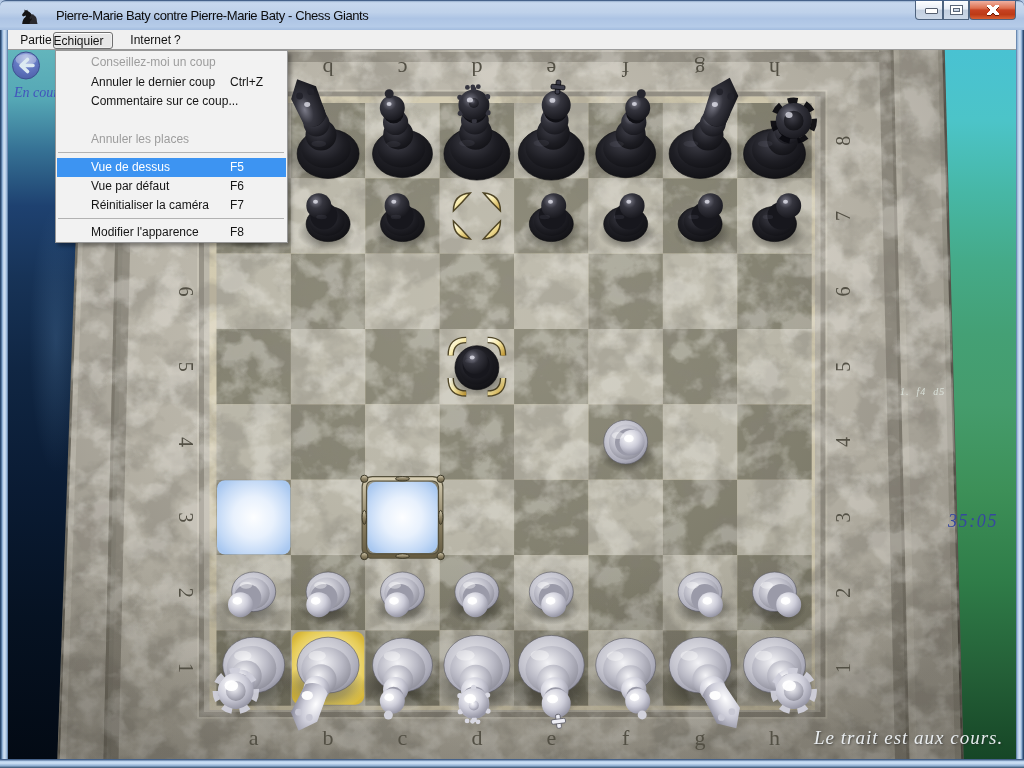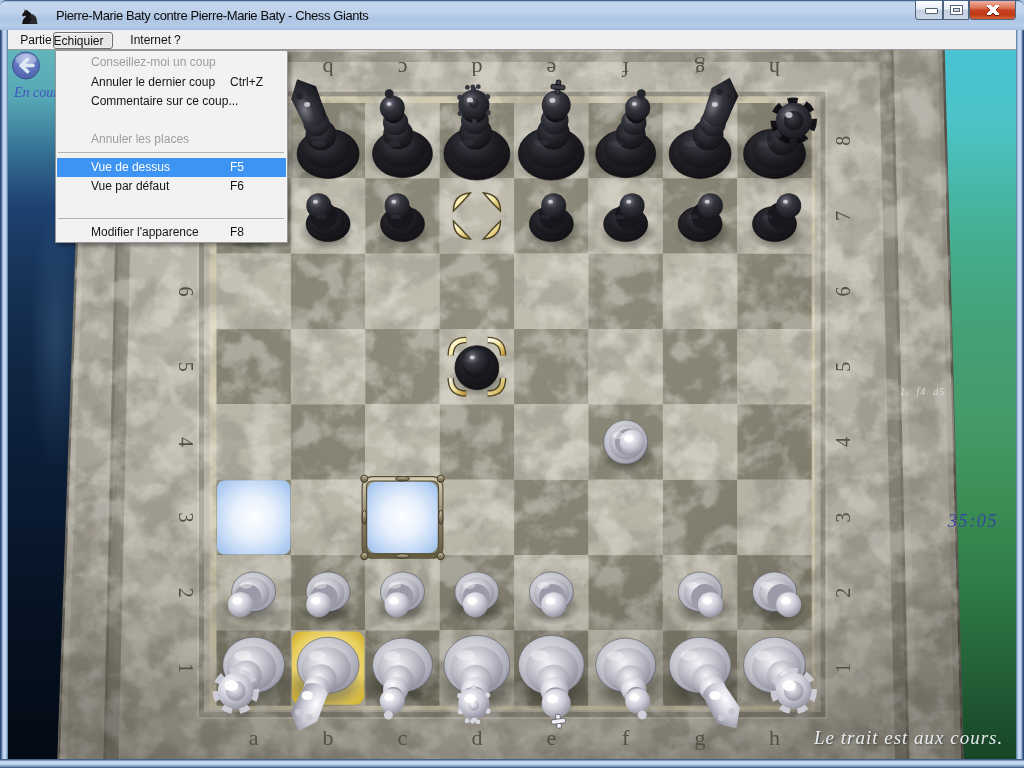--- a/index.html
+++ b/index.html
@@ -658,15 +658,16 @@
     <div id="borderR"></div>
     <div id="borderB"></div>
  <div id="menu">
       <div class="mitem dis" style="top:2.0px">Conseillez-moi un coup</div>
       <div class="mitem" style="top:21.5px">Annuler le dernier coup<span class="msc">Ctrl+Z</span></div>
       <div class="mitem" style="top:40.5px">Commentaire sur ce coup...</div>
       <div class="mitem dis" style="top:78.5px">Annuler les places</div>
       <div class="msep" style="top:100.5px"></div>
       <div class="mitem hl" style="top:106.5px">Vue de dessus<span class="msc">F5</span></div>
       <div class="mitem" style="top:125.5px">Vue par défaut<span class="msc">F6</span></div>
+      <div class="mitem" style="top:144.5px">Réinitialiser la caméra<span class="msc">F7</span></div>
       <div class="msep" style="top:166.5px"></div>
       <div class="mitem" style="top:172.0px">Modifier l'apparence<span class="msc">F8</span></div>
     </div>
 </div>
 </body></html>

